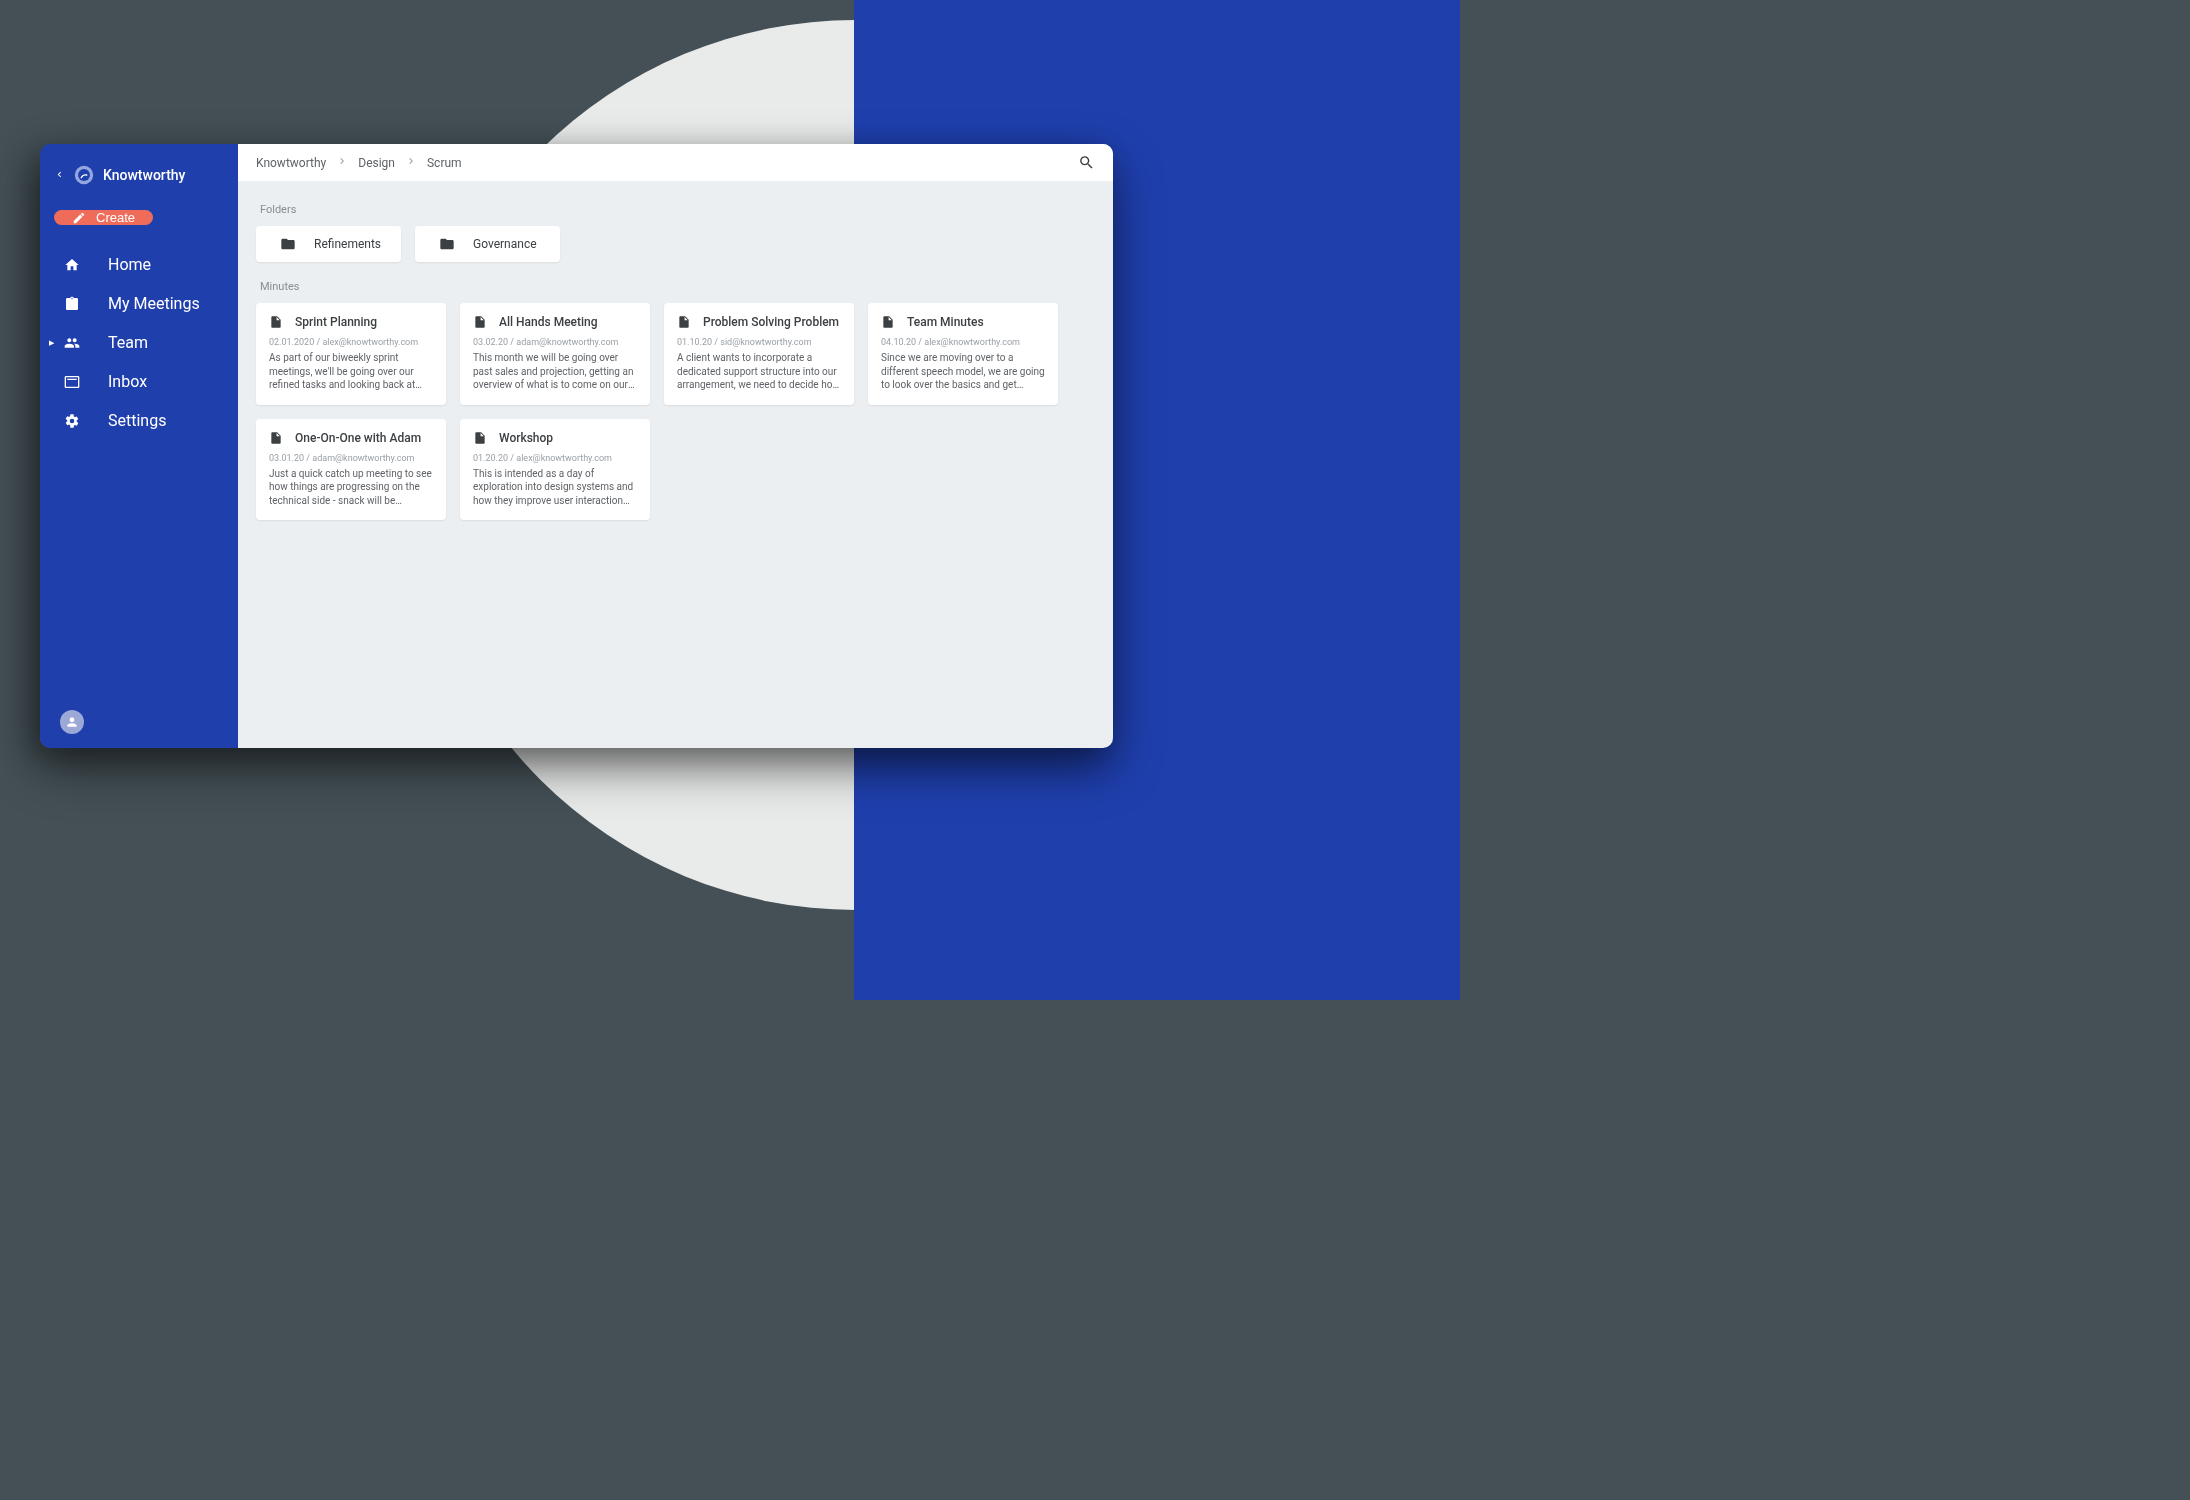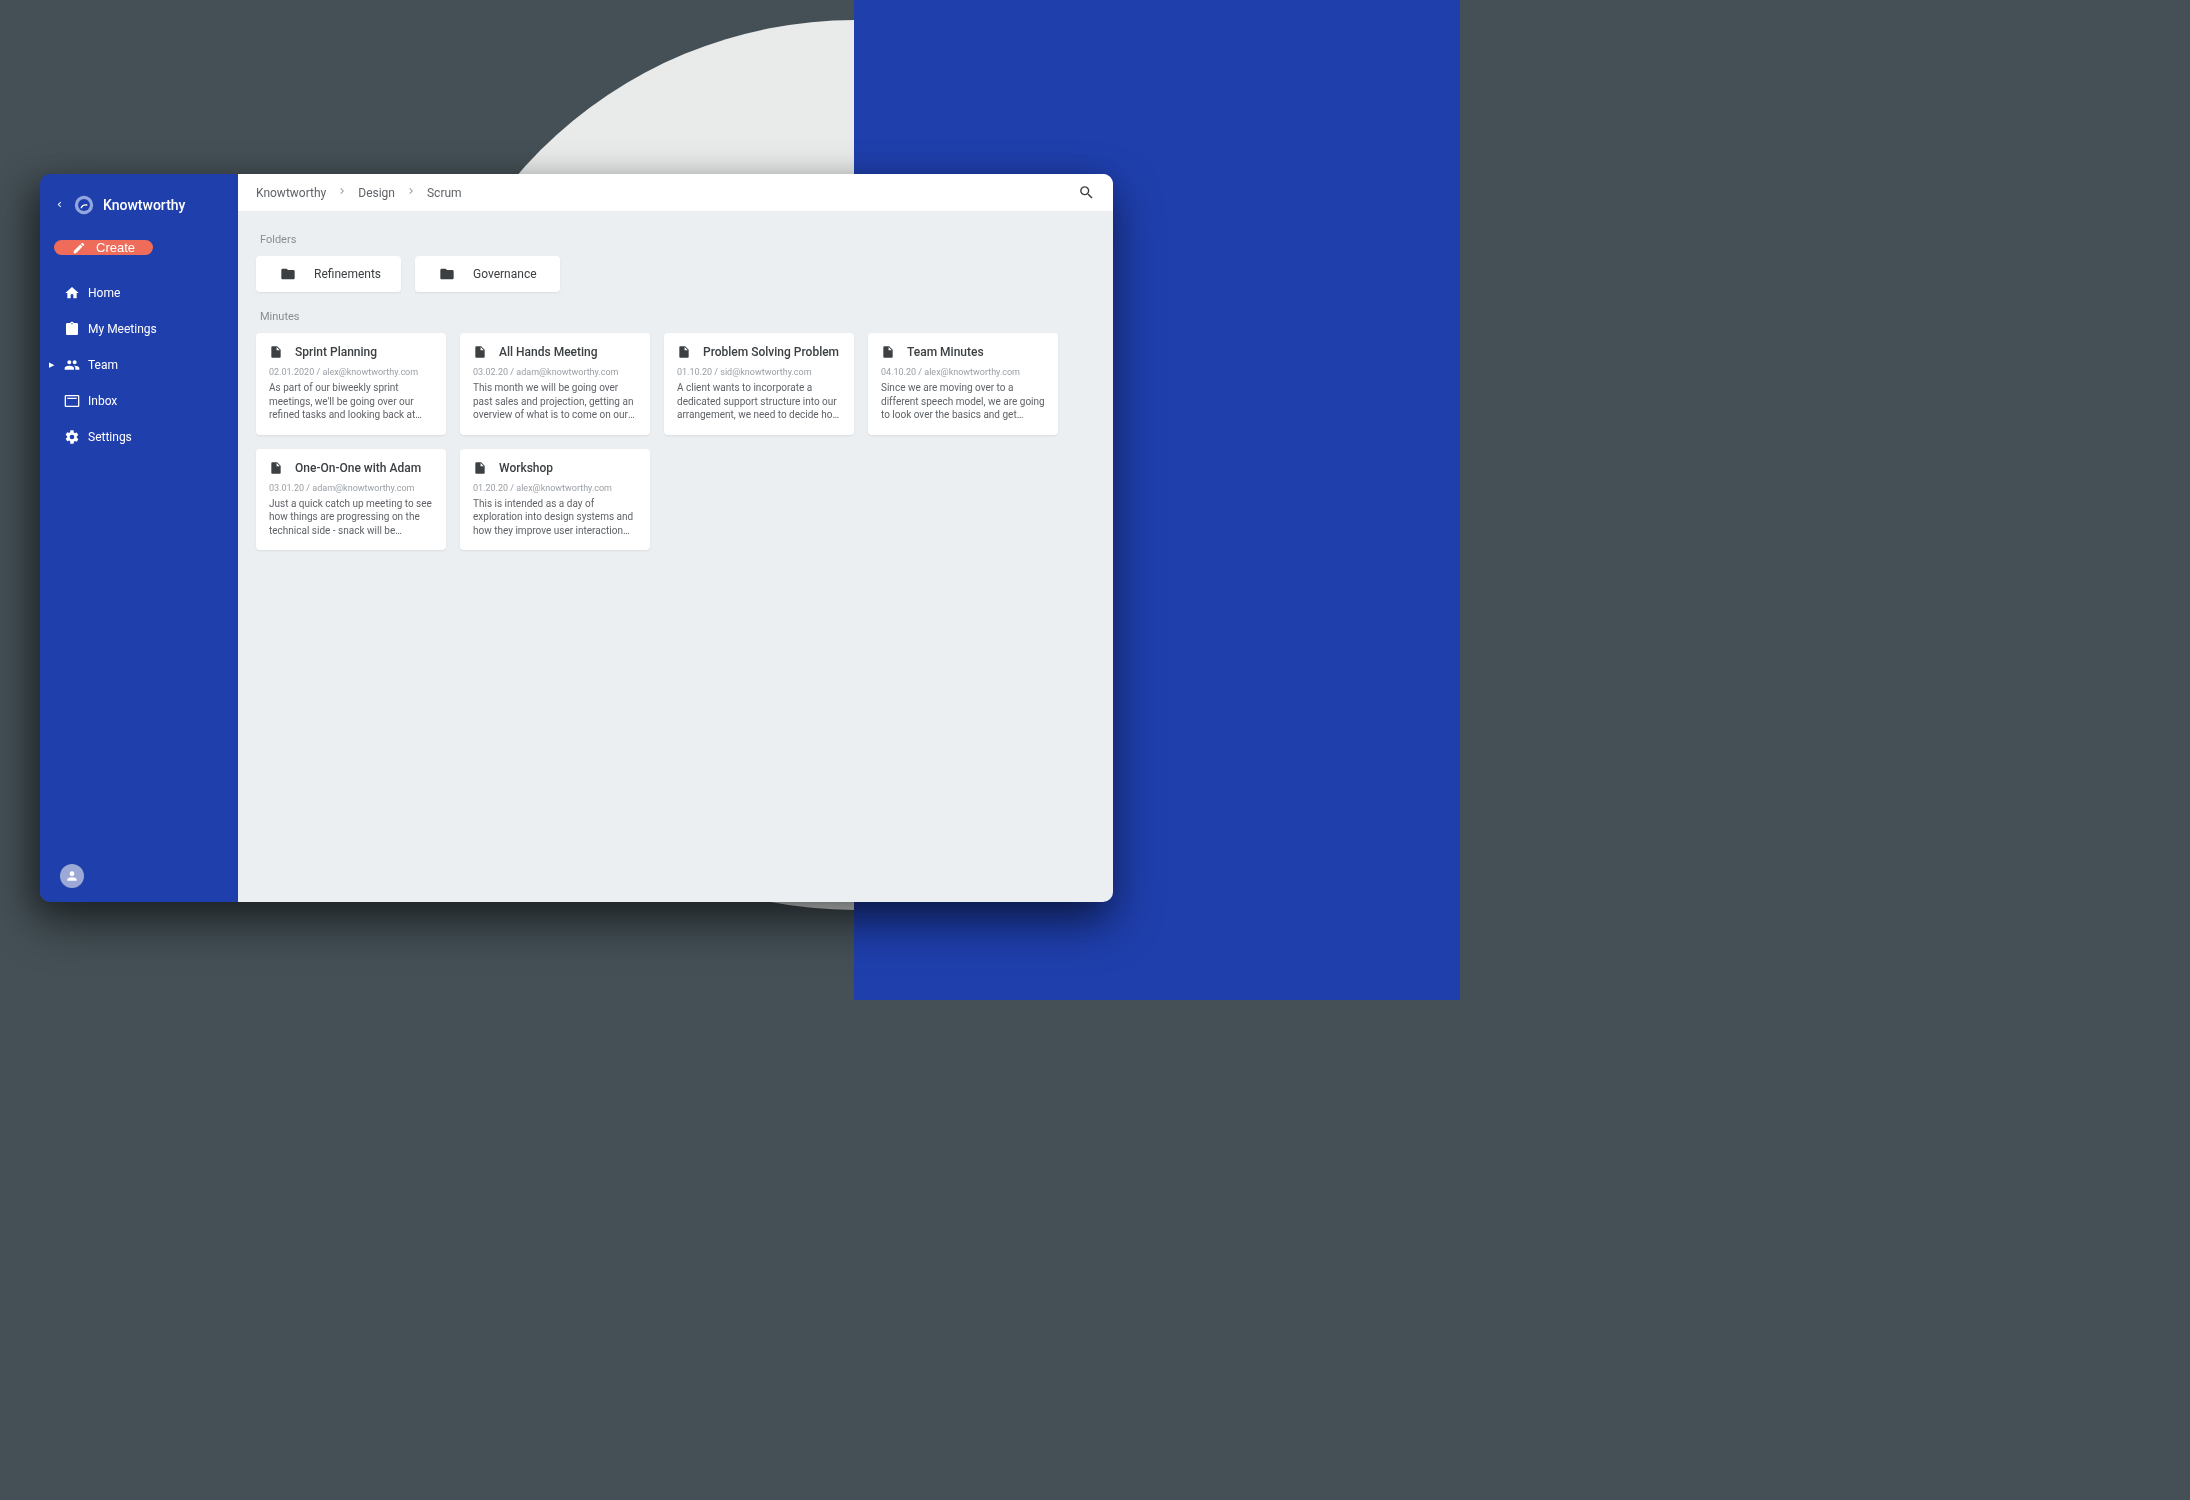--- a/index.html
+++ b/index.html
@@ -26,26 +26,25 @@
       border-radius: 50%;
       background: #e9eaea;
       left: 410px;
       top: 20px;
     }
     .app-window {
       position: absolute;
       left: 40px;
       top: 144px;
       width: 1073px;
-      height: 728px;
+      height: 604px;
       border-radius: 10px;
       overflow: hidden;
       box-shadow: 0 20px 50px rgba(0,0,0,0.45), -10px 10px 30px rgba(0,0,0,0.3);
       display: flex;
-      margin-top: 30px;
     }
     .sidebar {
       width: 198px;
       background: #1f3fad;
       color: #fff;
       display: flex;
       flex-direction: column;
       padding: 12px 0;
       position: relative;
       flex-shrink: 0;
@@ -96,22 +95,22 @@
     .nav-list {
       display: flex;
       flex-direction: column;
       margin-top: 6px;
     }
     .nav-item {
       position: relative;
       display: flex;
       align-items: center;
       padding: 10px 14px 10px 24px;
-      gap: 8px;
-      font-size: 12px;
+      gap: 28px;
+      font-size: 16px;
       cursor: pointer;
       color: #fff;
     }
     .nav-item svg { width: 16px; height: 16px; flex-shrink: 0; }
     .nav-item.active::before {
       content: "▶";
       position: absolute;
       left: 9px;
       font-size: 7px;
       color: #fff;

